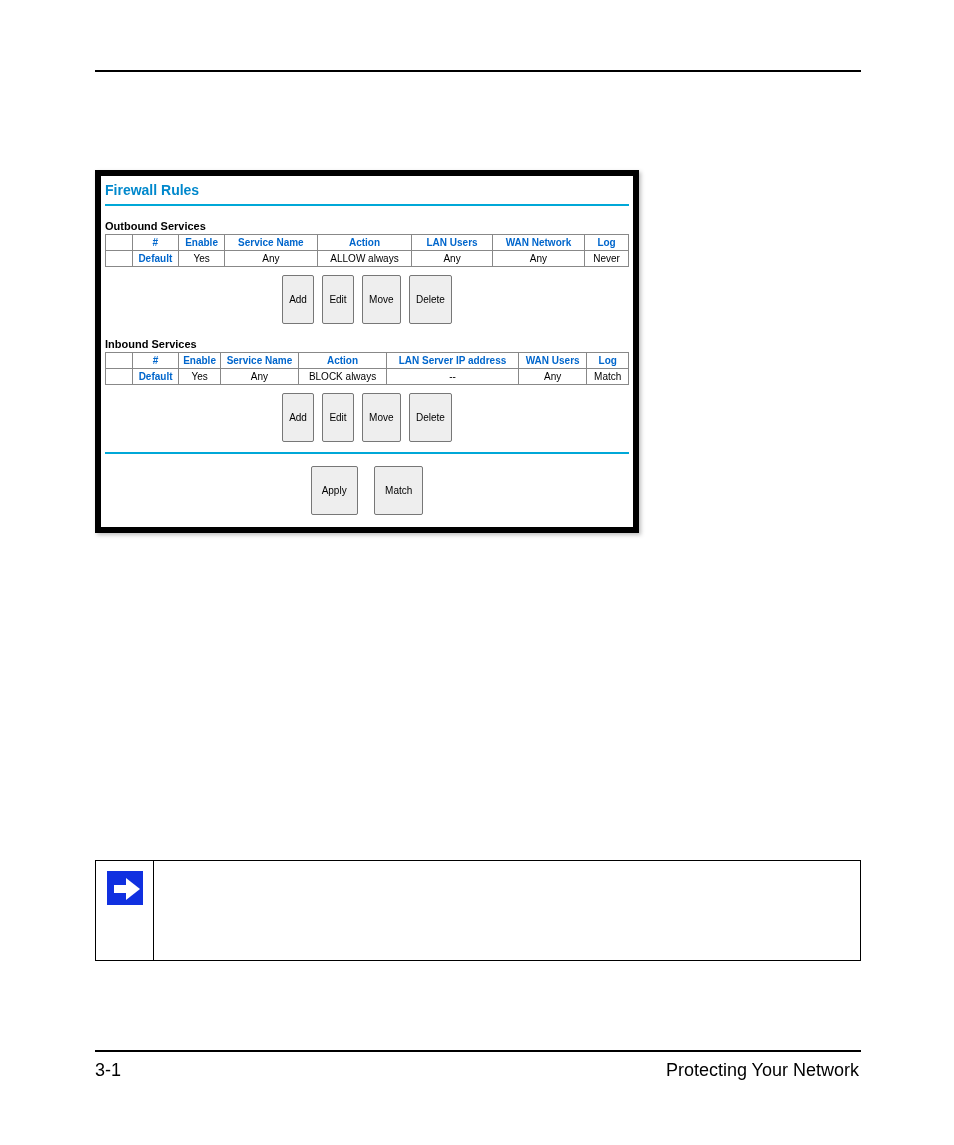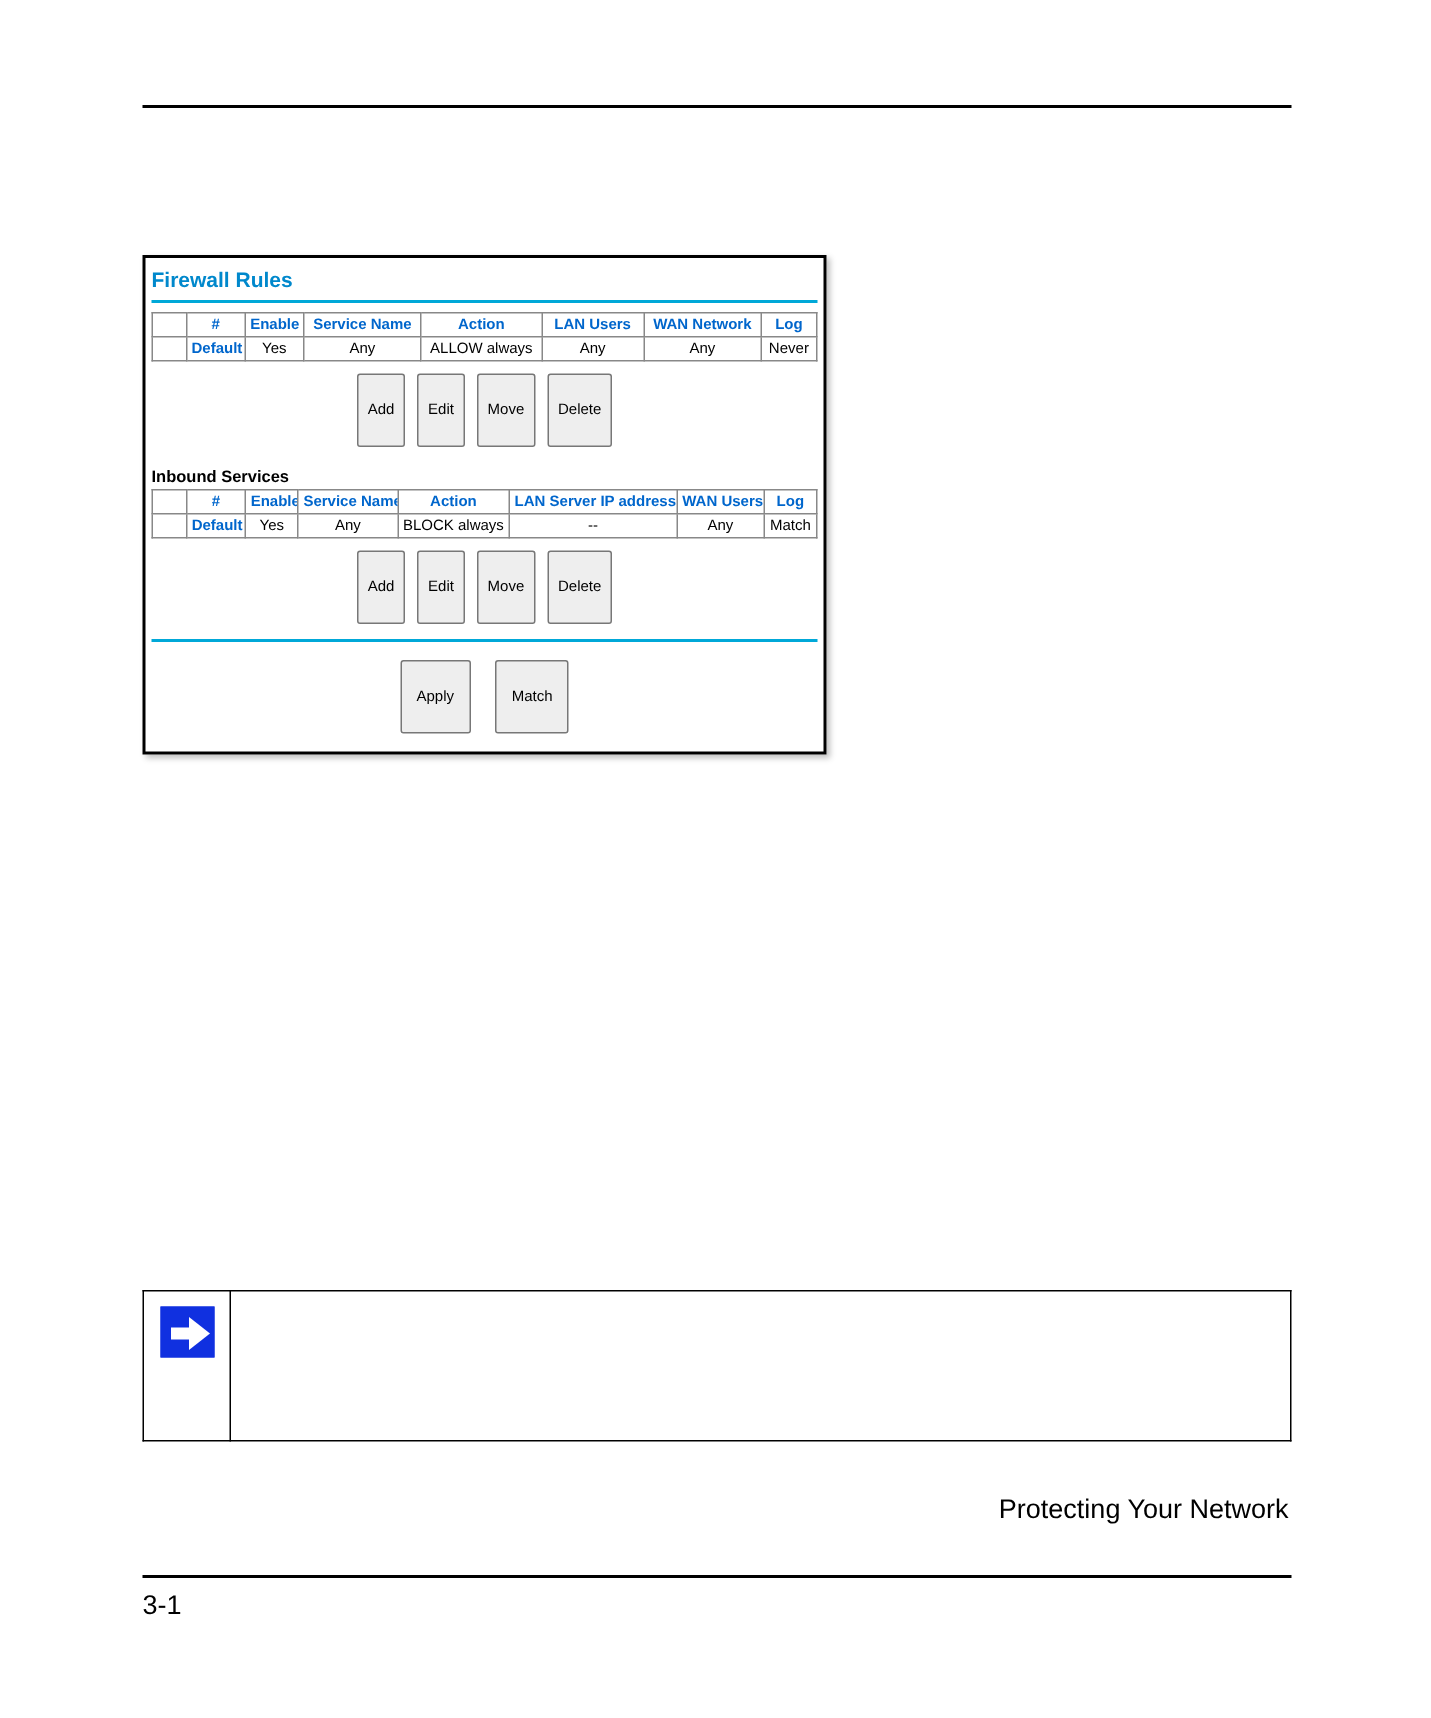--- a/index.html
+++ b/index.html
@@ -16,22 +16,22 @@
     position: absolute;
     top: 70px;
     left: 95px;
     width: 766px;
     border-top: 2px solid #000;
   }
   .panel {
     position: absolute;
     top: 170px;
     left: 95px;
-    width: 456px;
-    border: 2px solid #000000;
+    width: 544px;
+    border: 6px solid #000000;
     background: #fff;
     box-shadow: 2px 2px 4px rgba(0,0,0,0.25);
     padding: 4px 4px 6px 4px;
   }
   .panel-title {
     color: #0088cc;
     font-weight: bold;
     font-size: 14px;
     padding: 2px 0 6px 0;
   }
@@ -152,35 +152,36 @@
   }
   .footer-left {
     position: absolute;
     top: 1060px;
     left: 95px;
     font-size: 18px;
     color: #000;
   }
   .footer-right {
     position: absolute;
-    top: 996px;
+    top: 1060px;
     right: 95px;
     font-size: 18px;
     color: #000;
   }
 </style>
 </head>
 <body>
 
 <div class="page-rule-top"></div>
 
 <div class="panel">
   <div class="panel-title">Firewall Rules</div>
   <hr class="panel-hr">
 
+  <div class="section-label">Outbound Services</div>
   <table class="svc">
     <colgroup>
       <col style="width:22px">
         <col style="width:38px">
         <col style="width:38px">
       <col style="width:76px">
         <col style="width:78px">
         <col style="width:66px">
       <col style="width:76px">
         <col style="width:36px">

